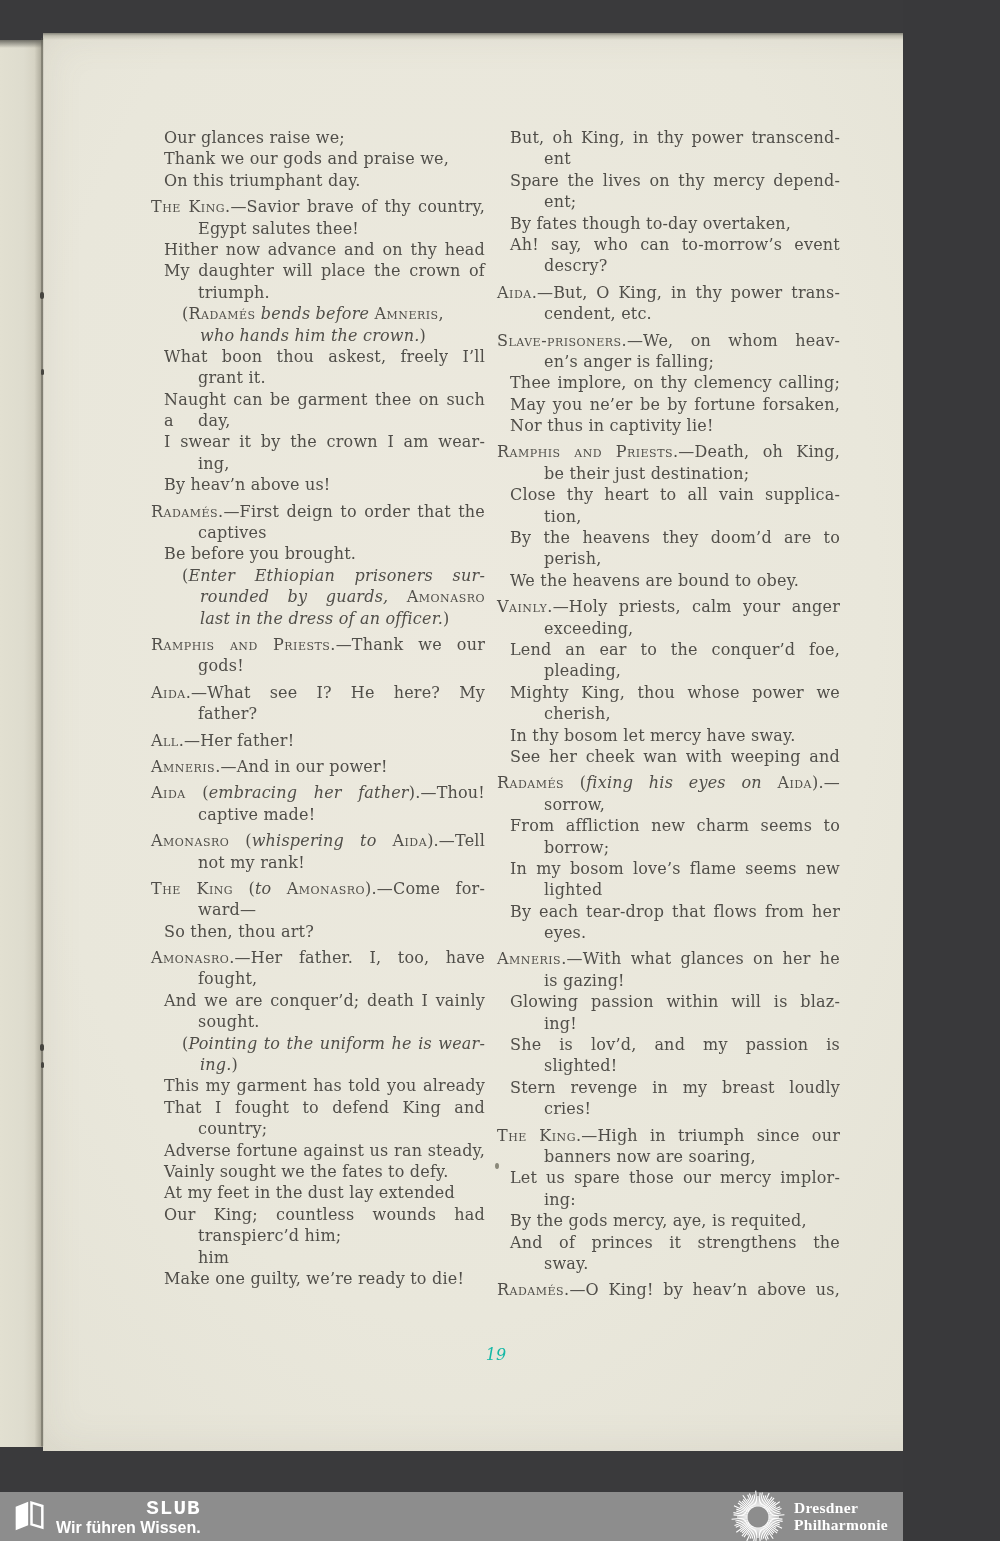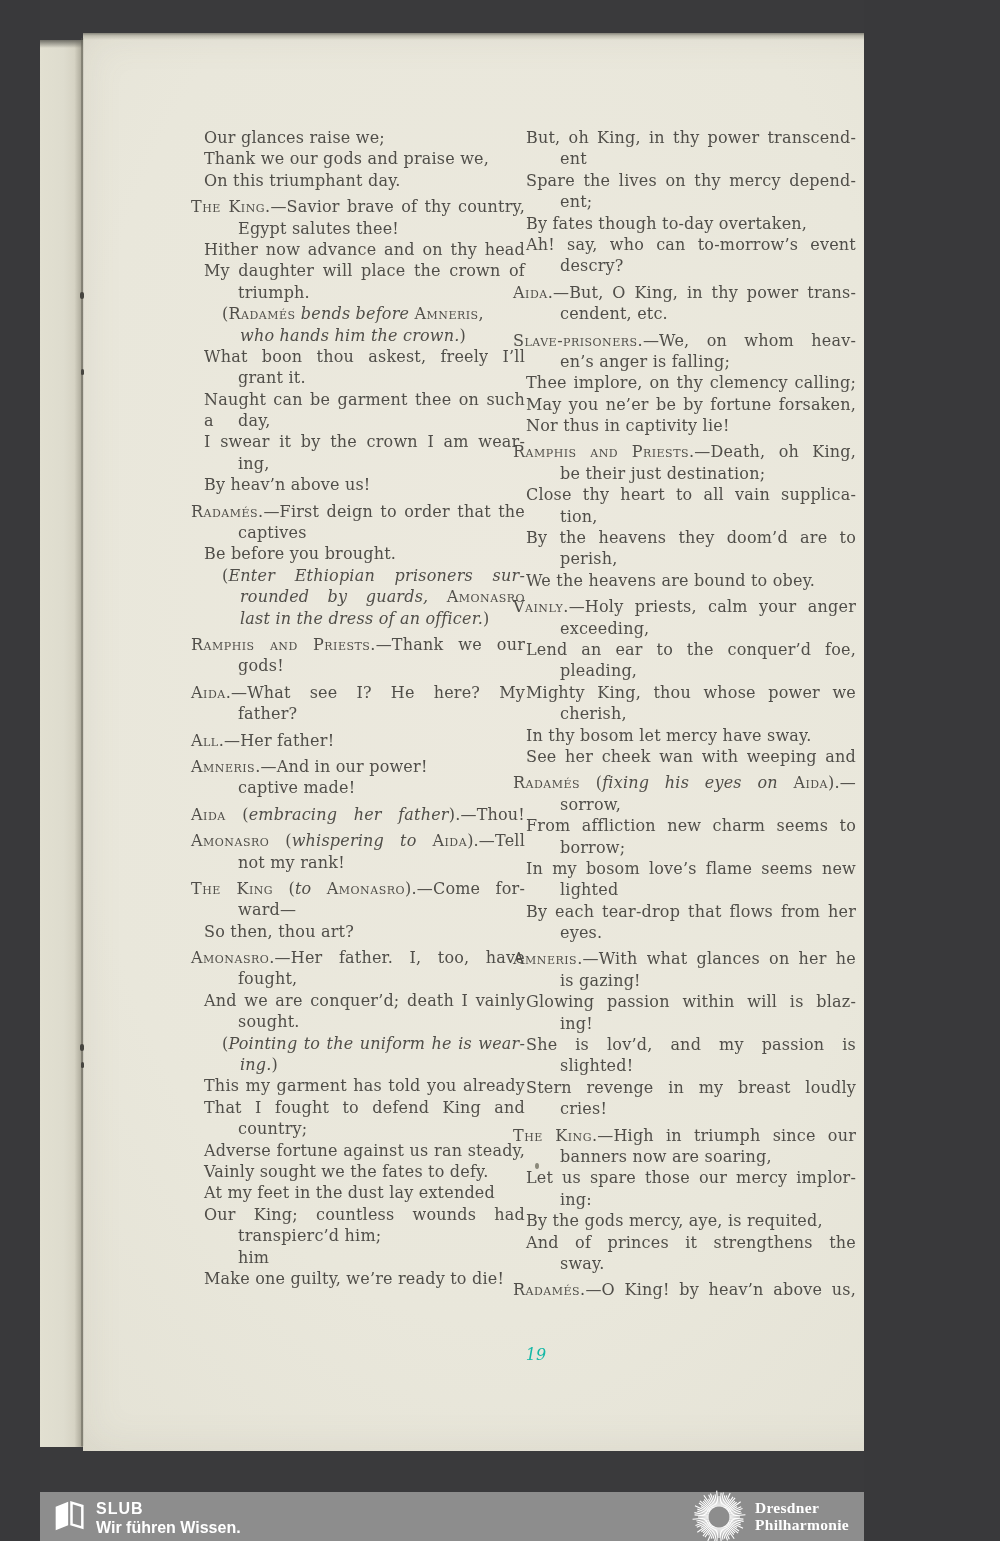--- a/index.html
+++ b/index.html
@@ -1,17 +1,17 @@
 <!DOCTYPE html>
 <html><head>
 <meta charset="utf-8">
 <style>
   html,body{margin:0;padding:0;background:#39393b;}
-  .stage{position:relative;width:824px;height:1541px;background:#3a3a3c;overflow:hidden;
-         font-family:"DejaVu Serif",serif;margin-left:40px;}
+  .stage{position:relative;width:903px;height:1541px;background:#3a3a3c;overflow:hidden;
+         font-family:"DejaVu Serif",serif;}
   
   .prev-edge{position:absolute;left:0;top:40px;width:43px;height:1407px;
              background:linear-gradient(to right,#e2e0d1 0%,#deDCce 55%,#d6d3c4 80%,#b3b0a1 94%,#87857a 100%);
              background-color:#deDCce;}
   .prev-edge:before{content:"";position:absolute;left:0;top:0;width:100%;height:8px;
              background:linear-gradient(#6f6e66,rgba(0,0,0,0));}
   
   .page{position:absolute;left:43px;top:33px;width:908px;height:1418px;
         background:radial-gradient(ellipse at 45% 40%, #ece9de 0%, #e9e7db 60%, #e3e1d4 100%);
         box-shadow:inset 0 0 40px rgba(120,115,95,.12);}
@@ -21,42 +21,42 @@
         background:linear-gradient(to left,#a9a798,rgba(0,0,0,0));opacity:.7;}
   .fold{position:absolute;left:41px;top:38px;width:3px;height:1408px;
         background:linear-gradient(to right,rgba(90,88,75,.45),rgba(90,88,75,.05));}
   .stitch{position:absolute;background:#46453f;border-radius:2px;}
   .speck{position:absolute;background:#8a887a;border-radius:50%;}
 
   
   .col{position:absolute;top:127px;color:#504e49;font-size:16px;line-height:21.4px;
        letter-spacing:.2px;}
   .col-left{left:151px;width:334px;}
-  .col-right{left:473px;width:343px;}
+  .col-right{left:497px;width:343px;}
   .ln{white-space:nowrap;height:21.4px;overflow:visible;}
   .ln.j{white-space:normal;text-align:justify;text-align-last:justify;}
   .ln.p{margin-top:5px;}
   .ind0{padding-left:0;}
   .ind1{padding-left:13px;}
   .ind2{padding-left:47px;}
   .ind3{padding-left:31px;}
   .ind4{padding-left:49px;}
   .sc{font-variant:small-caps;letter-spacing:.5px;}
   .it{font-style:italic;}
   .pageno{position:absolute;left:472px;top:1345px;width:48px;text-align:center;
           color:#14b8a6;font-size:16px;font-style:italic;}
 
   
   .footer{position:absolute;left:0;bottom:0;width:100%;height:49px;background:#8d8d8d;
           display:flex;align-items:center;justify-content:space-between;
           padding:0 15px 0 14px;box-sizing:border-box;color:#fff;}
   .slub{display:flex;align-items:center;}
   .book-icon{width:30px;height:34px;margin-right:12px;margin-top:-2px;}
-  .slub-name{font-family:Liberation Sans, sans-serif;font-weight:bold;font-size:16px;
-             line-height:20px;letter-spacing:1px;}
+  .slub-name{font-family:Liberation Mono, monospace;font-weight:bold;font-size:21px;
+             line-height:20px;letter-spacing:1px;text-align:right;}
   .slub-tag{font-family:"Liberation Sans",sans-serif;font-weight:bold;font-size:16px;
             line-height:15px;margin-top:1px;}
   .partner{display:flex;align-items:center;}
   .sunburst{width:54px;height:54px;display:inline-block;margin-right:9px;flex:0 0 auto;}
   .sunburst svg{width:54px;height:54px;display:block;}
   .partner-text{font-family:"Liberation Serif",serif;font-weight:bold;font-size:15.5px;
                 line-height:16.5px;letter-spacing:.3px;}
 </style>
 </head>
 <body>
@@ -97,22 +97,22 @@
       <div class="ln ind1"><span>Be before you brought.</span></div>
       <div class="ln ind3 j"><span>(</span><span class="it">Enter Ethiopian prisoners sur-</span></div>
       <div class="ln ind4 j"><span class="it">rounded by guards, </span><span class="sc">Amonasro</span></div>
       <div class="ln ind4"><span class="it">last in the dress of an officer.</span><span>)</span></div>
       <div class="ln ind0 j p"><span class="sc">Ramphis and Priests</span><span>.—Thank we our</span></div>
       <div class="ln ind2"><span>gods!</span></div>
       <div class="ln ind0 j p"><span class="sc">Aida</span><span>.—What see I? He here? My</span></div>
       <div class="ln ind2"><span>father?</span></div>
       <div class="ln ind0 p"><span class="sc">All</span><span>.—Her father!</span></div>
       <div class="ln ind0 p"><span class="sc">Amneris</span><span>.—And in our power!</span></div>
+      <div class="ln ind0 j p"><span class="sc">Aida</span><span> (</span><span class="it">embracing her father</span><span>).—Thou!</span></div>
       <div class="ln ind2"><span>captive made!</span></div>
-      <div class="ln ind0 j p"><span class="sc">Aida</span><span> (</span><span class="it">embracing her father</span><span>).—Thou!</span></div>
       <div class="ln ind0 j p"><span class="sc">Amonasro</span><span> (</span><span class="it">whispering to </span><span class="sc">Aida</span><span>).—Tell</span></div>
       <div class="ln ind2"><span>not my rank!</span></div>
       <div class="ln ind0 j p"><span class="sc">The King</span><span> (</span><span class="it">to </span><span class="sc">Amonasro</span><span>).—Come for-</span></div>
       <div class="ln ind2"><span>ward—</span></div>
       <div class="ln ind1"><span>So then, thou art?</span></div>
       <div class="ln ind0 j p"><span class="sc">Amonasro</span><span>.—Her father. I, too, have</span></div>
       <div class="ln ind2"><span>fought,</span></div>
       <div class="ln ind1 j"><span>And we are conquer’d; death I vainly</span></div>
       <div class="ln ind2"><span>sought.</span></div>
       <div class="ln ind3 j"><span>(</span><span class="it">Pointing to the uniform he is wear-</span></div>

